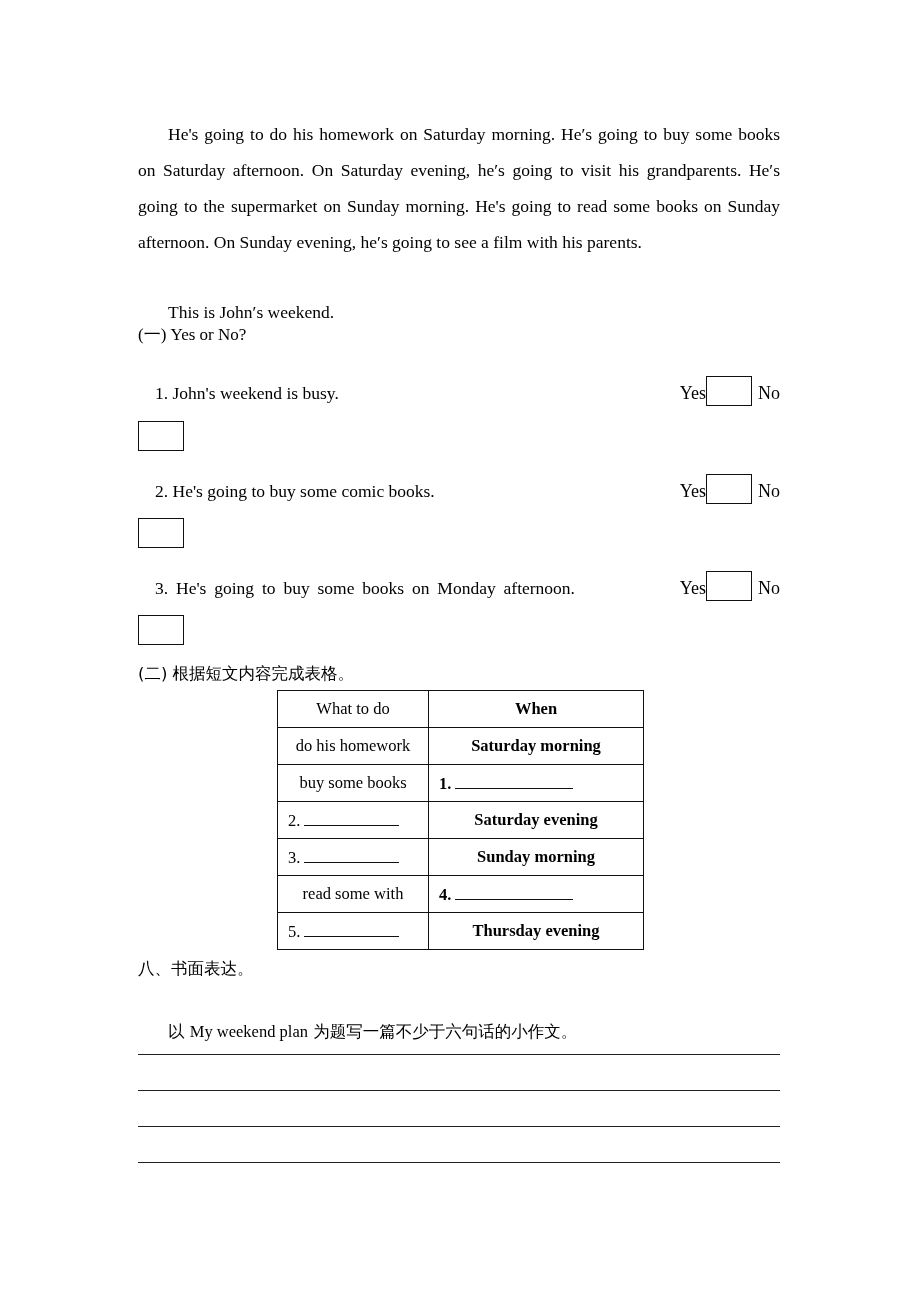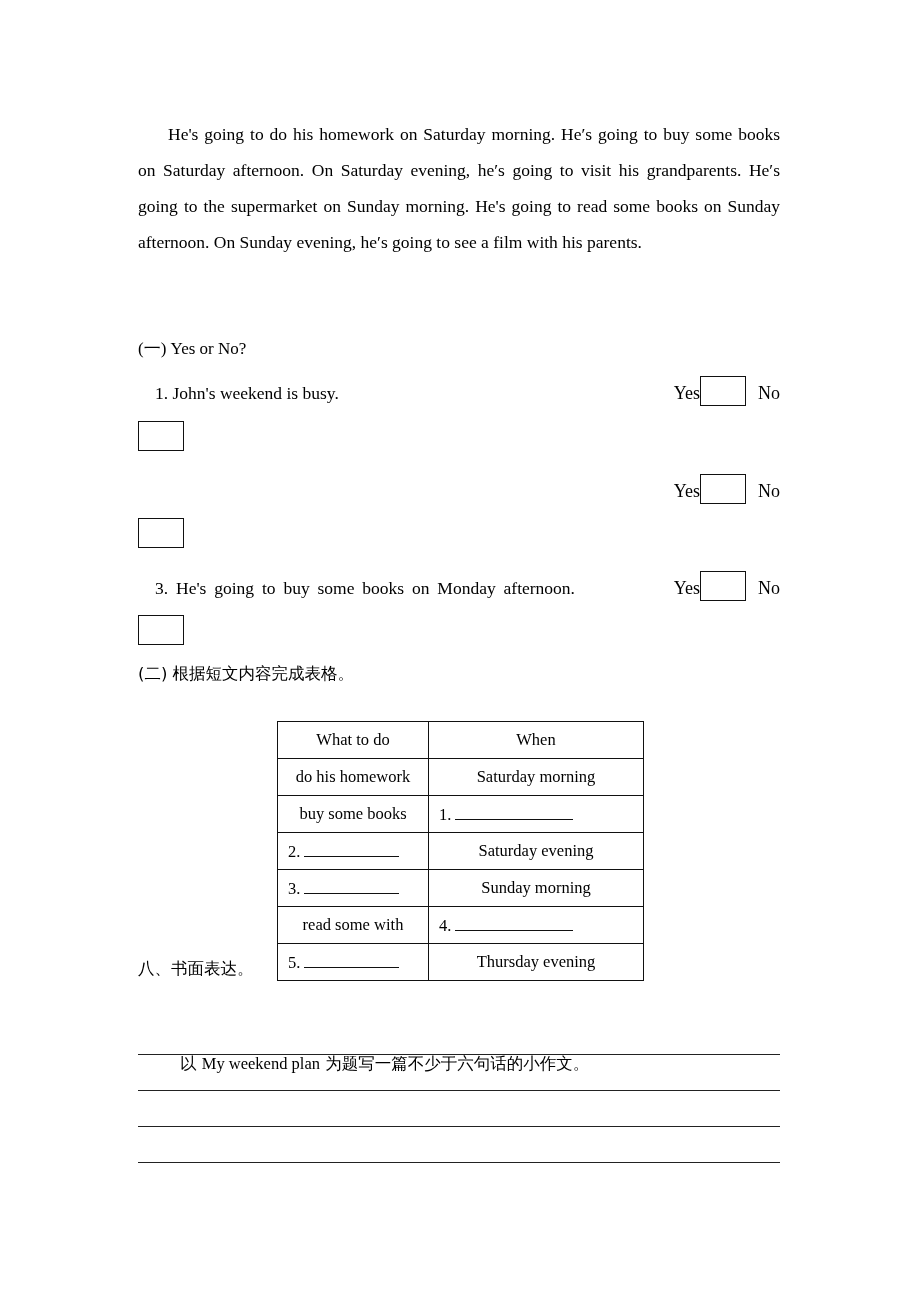--- a/index.html
+++ b/index.html
@@ -53,21 +53,21 @@
     position: absolute;
     left: 138px;
     font-size: 17px;
     line-height: 26px;
     white-space: nowrap;
   }
   .sec-head-cn {
     font-family: "DejaVu Sans", "Liberation Sans", sans-serif;
     font-size: 16.5px;
   }
-  #sec-one  { top: 336px; }
+  #sec-one  { top: 322px; }
   #sec-two  { top: 661px; text-align: right; }
 
   
   .q-row {
     position: absolute;
     left: 138px;
     width: 642px;
     height: 30px;
     font-size: 17.5px;
   }
@@ -102,21 +102,21 @@
     width: 46px;
     height: 30px;
     border: 1.6px solid #111;
     background: #fff;
     vertical-align: middle;
     position: relative;
     top: -4px;
     margin: 0 4px 0 0;
     box-sizing: border-box;
   }
-  .yn .lbl-no { margin-left: 8px; }
+  .yn .lbl-no { margin-left: 2px; }
 
   .answer-box {
     position: absolute;
     left: 138px;
     width: 46px;
     height: 30px;
     border: 1.6px solid #111;
     background: #fff;
     box-sizing: border-box;
   }
@@ -132,33 +132,32 @@
   .tbl-wrap {
     position: absolute;
     left: 277px;
     top: 690px;
     width: 366px;
   }
   table.grid {
     border-collapse: collapse;
     width: 366px;
     table-layout: fixed;
-    margin-top: 31px;
   }
   table.grid td {
     border: 1.3px solid #111;
     height: 37px;
     font-size: 16.5px;
     padding: 0 8px;
     text-align: center;
     vertical-align: middle;
     box-sizing: border-box;
   }
   table.grid td.col-a { width: 151px; }
-  table.grid td.col-b { width: 215px; }
+  table.grid td.col-b { width: 215px; font-weight: bold; }
   table.grid td.blankcell {
     text-align: left;
     padding-left: 10px;
   }
   .blank-num { margin-right: 4px; }
   .blank-rule {
     display: inline-block;
     border-bottom: 1.1px solid #111;
     height: 0.95em;
     vertical-align: baseline;
@@ -172,26 +171,25 @@
     left: 138px;
     top: 956px;
     font-family: "DejaVu Sans", "Liberation Sans", sans-serif;
     font-size: 16.5px;
     line-height: 26px;
     white-space: nowrap;
   }
   #writing-prompt {
     position: absolute;
     left: 168px;
-    top: 1051px;
+    top: 1019px;
     font-family: "DejaVu Sans", "Liberation Sans", sans-serif;
     font-size: 16.5px;
     line-height: 26px;
     white-space: nowrap;
-    margin-left: 12px;
   }
   #writing-prompt .en {
     font-family: "Liberation Serif", "DejaVu Serif", serif;
   }
 
   .wline {
     position: absolute;
     left: 138px;
     width: 642px;
     border-bottom: 1.2px solid #222;
@@ -202,32 +200,34 @@
   #wl3 { top: 1126px; }
   #wl4 { top: 1162px; }
 </style>
 </head>
 <body>
 
 <div class="page">
 
   <div class="passage">He's going to do his homework on Saturday morning. He′s going to buy some books on Saturday afternoon. On Saturday evening, he′s going to visit his grandparents. He′s going to the supermarket on Sunday morning. He's going to read some books on Sunday afternoon. On Sunday evening, he′s going to see a film with his parents.</div>
 
+  <div class="closing">This is John′s weekend.</div>
 
   <div class="sec-head" id="sec-one">(一) Yes or No?</div>
 
   <div class="q-row" id="q1">
     <span class="q-text">1. John's weekend is busy.</span>
     <span class="yn">
       <span class="lbl">Yes</span><span class="box-inline"></span><span class="lbl lbl-no">No</span>
     </span>
   </div>
   <div class="answer-box" id="q1box"></div>
 
   <div class="q-row" id="q2">
+    <span class="q-text">2. He's going to buy some comic books.</span>
     <span class="yn">
       <span class="lbl">Yes</span><span class="box-inline"></span><span class="lbl lbl-no">No</span>
     </span>
   </div>
   <div class="answer-box" id="q2box"></div>
 
   <div class="q-row" id="q3">
     <span class="q-text spread">3. He's going to buy some books on Monday afternoon.</span>
     <span class="yn">
       <span class="lbl">Yes</span><span class="box-inline"></span><span class="lbl lbl-no">No</span>

